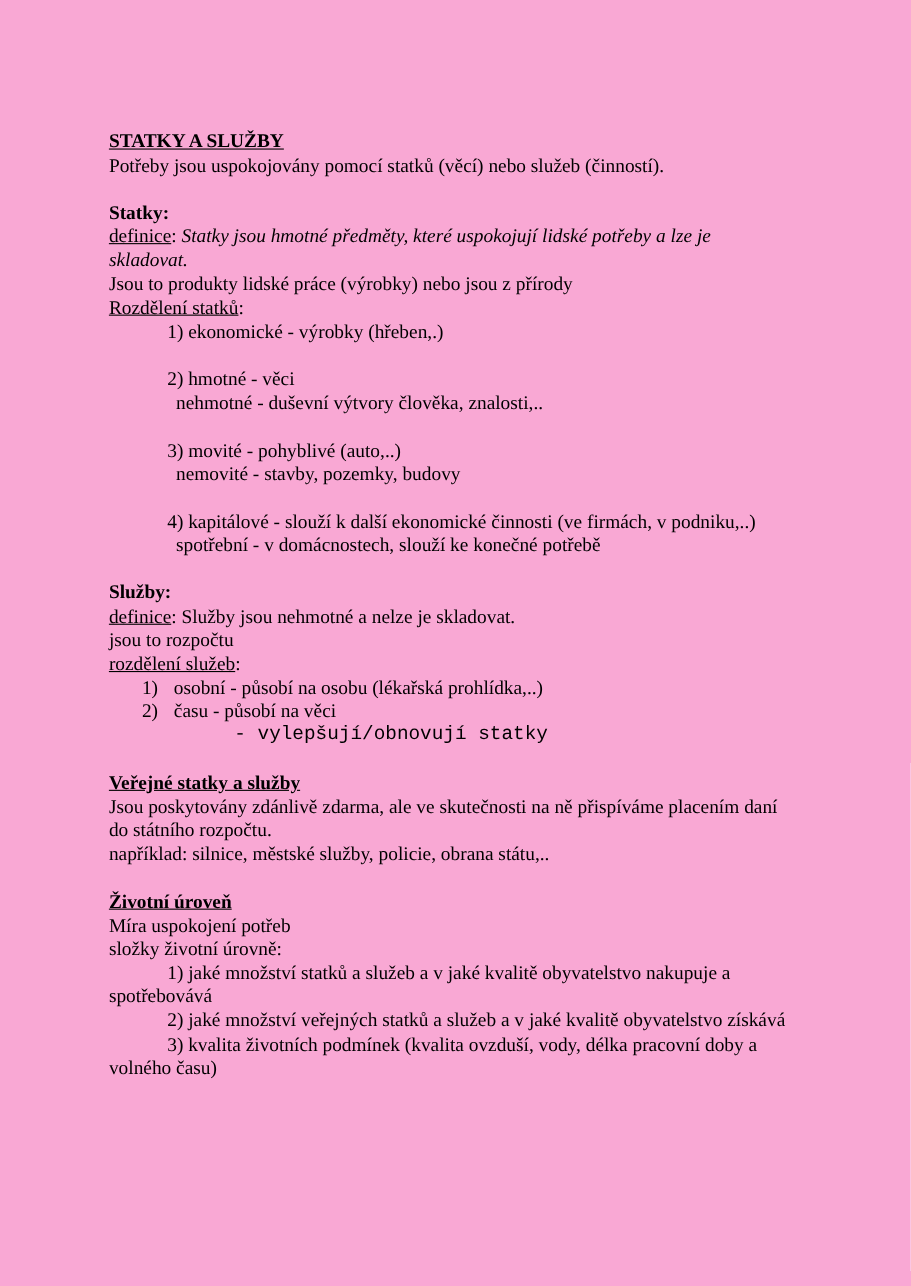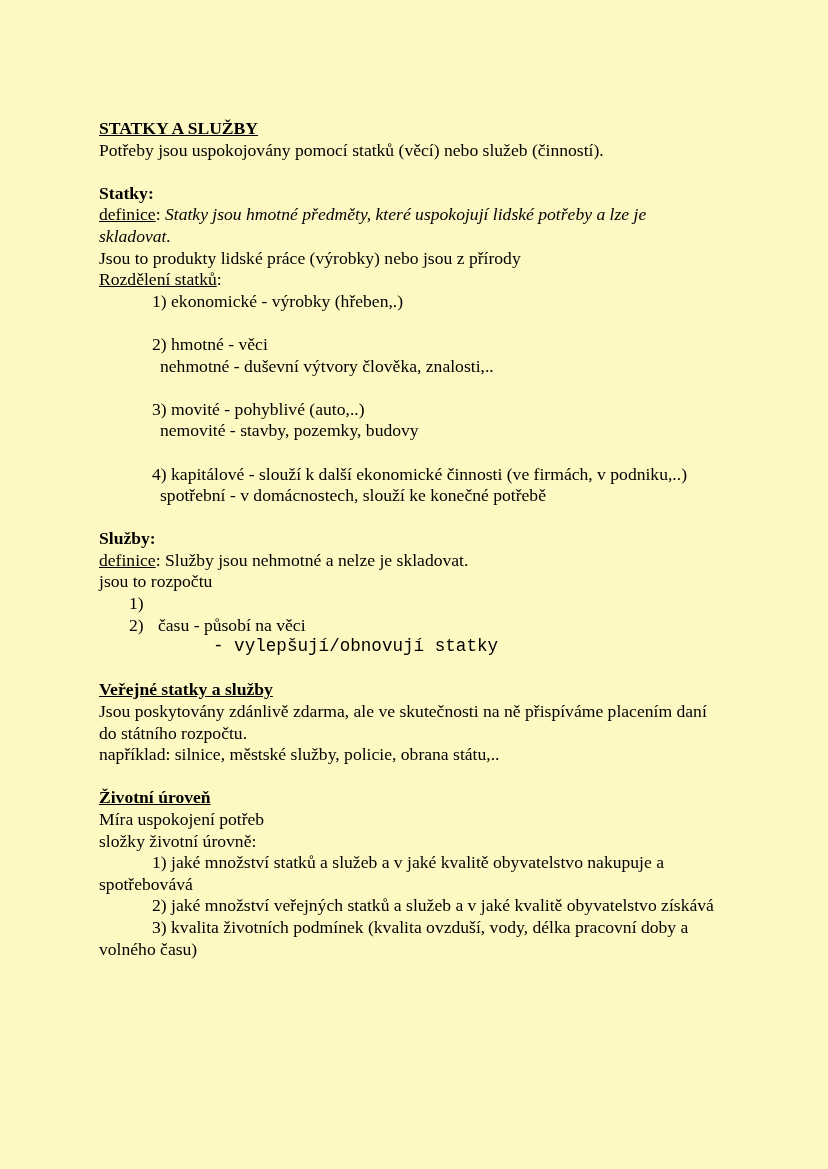--- a/index.html
+++ b/index.html
@@ -12,21 +12,21 @@
     width: 828px;
     height: 1169px;
     font-family: "Liberation Serif", "DejaVu Serif", serif;
     color: #000000;
     -webkit-font-smoothing: antialiased;
   }
   .page {
     position: relative;
     width: 828px;
     height: 1169px;
-    background: #fef9c3;
+    background: #f9a8d4;
     box-sizing: border-box;
     padding: 118px 112px 0 99px;
     overflow: hidden;
   }
   .doc {
     font-size: 17.6px;
     line-height: 21.6px;
     text-align: left;
   }
   
@@ -123,24 +123,26 @@
     </div>
 
     <div class="gap-line"></div>
 
     <p class="subhead"><span>Služby</span><span>:</span></p>
 
     <p class="labelled para"><span class="lbl">definice</span><span>: </span><span>Služby jsou nehmotné a nelze je skladovat.</span></p>
 
     <p class="line">jsou to rozpočtu</p>
 
+    <p class="labelled"><span class="lbl">rozdělení služeb</span><span>:</span></p>
 
     <div class="slist">
       <div class="row">
         <span class="num">1)</span>
+        <span>osobní - působí na osobu (lékařská prohlídka,..)</span>
       </div>
       <div class="row">
         <span class="num">2)</span>
         <span>času - působí na věci</span>
       </div>
       <p class="line sub">- vylepšují/obnovují statky</p>
     </div>
 
     <div class="gap-line"></div>
 

